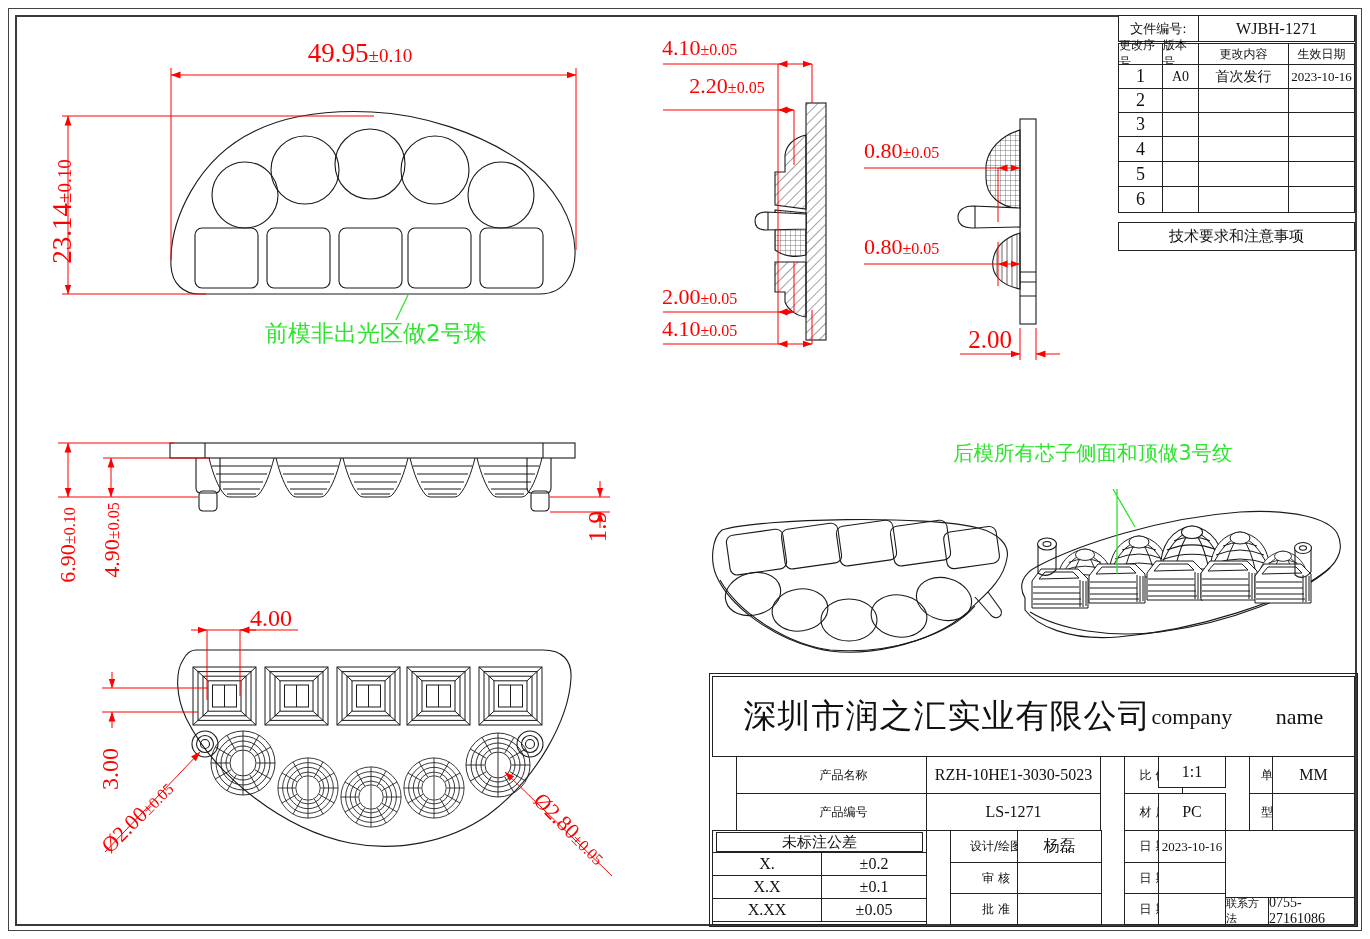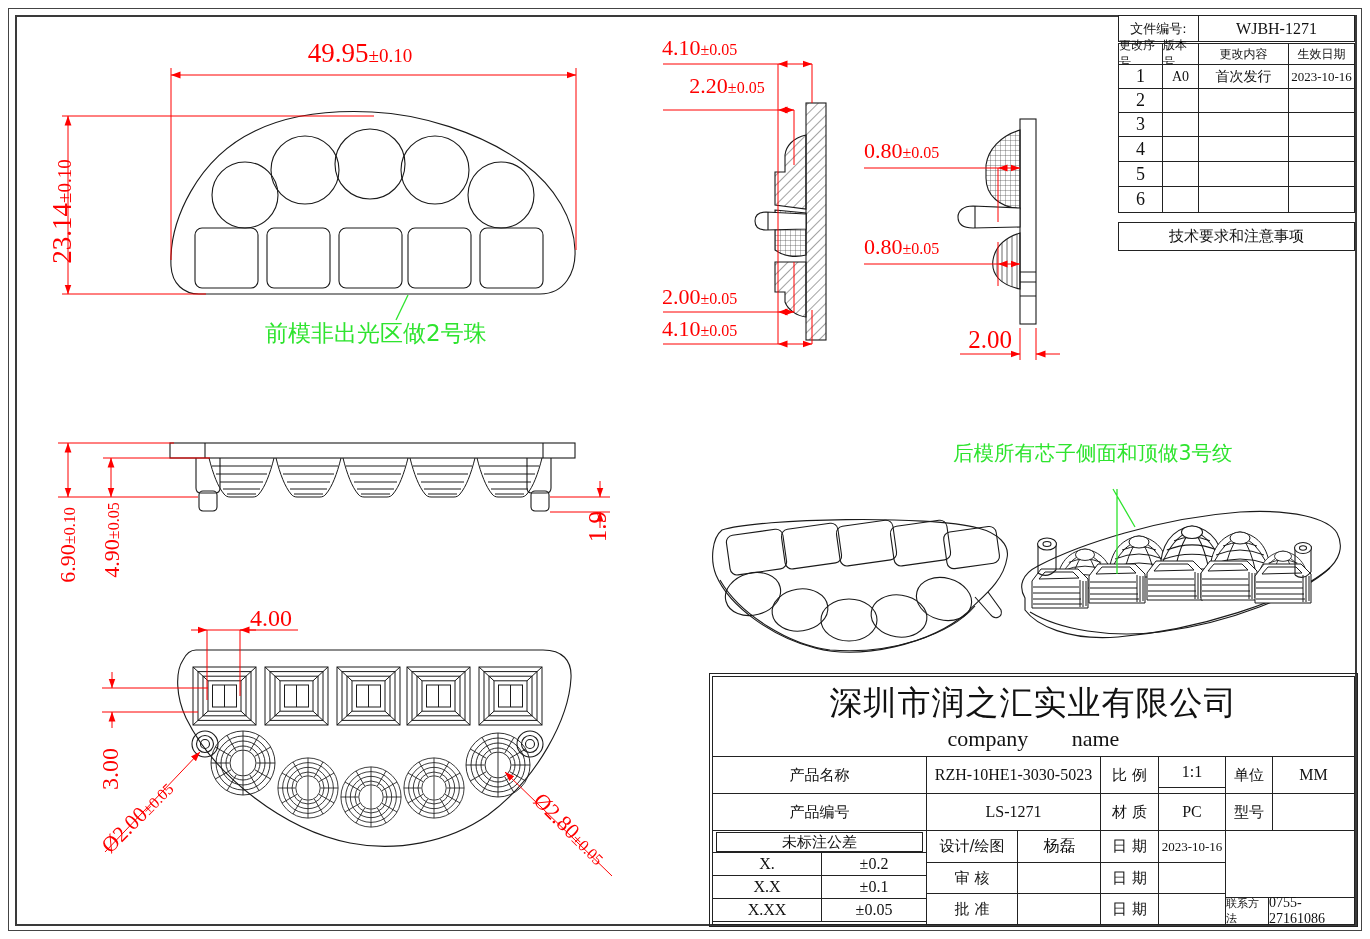--- a/index.html
+++ b/index.html
@@ -14,21 +14,21 @@
         align-items:center;justify-content:center;background:#fff;}
   
   .rev-hdr{font-size:12px;}
   .rev-num{font-size:18px;font-family:"Liberation Serif",serif;}
   .rev-val{font-size:14px;}
   .serif{font-family:"Liberation Serif",serif;}
   
   #notes-body{padding:5px 7px;font-size:14.6px;line-height:17.6px;}
   .note-line{margin:0 0 1px 0;}
   
-  .tb-label{font-size:15px;}
+  .tb-label{font-size:12px;margin-left:24px;}
   .tb-label-sm{font-size:15px;}
   .tb-value{font-size:16px;font-family:"Liberation Serif",serif;}
   #company-name{font-size:33px;letter-spacing:1px;font-family:"DejaVu Serif","Liberation Serif",serif;}
   #company-sub{font-size:22px;font-family:"Liberation Serif",serif;word-spacing:38px;}
   
   .dim{position:absolute;color:#ff0000;font-family:"Liberation Serif",serif;white-space:nowrap;
        text-align:center;line-height:1;}
   .dim .v{font-size:22px;}
   .dim .tol{font-size:16px;}
   .dim.big .v{font-size:27px;}
@@ -339,21 +339,21 @@
 
   <div class="cell rev-num" style="left:1118px;top:186px;width:45px;height:27px;">6</div>
   <div class="cell" style="left:1162px;top:186px;width:37px;height:27px;"></div>
   <div class="cell" style="left:1198px;top:186px;width:91px;height:27px;"></div>
   <div class="cell" style="left:1288px;top:186px;width:67px;height:27px;"></div>
 
   <div class="cell" style="left:1118px;top:222px;width:237px;height:29px;font-size:15px;">技术要求和注意事项</div>
 
   <div class="abs" style="left:709px;top:673px;width:649px;height:254px;border:1px solid #222;box-sizing:border-box;"></div>
 
-  <div class="cell" style="left:712px;top:676px;width:643px;height:81px;flex-direction:column;">
+  <div class="cell" style="left:712px;top:676px;width:643px;height:81px;flex-direction:row;">
     <div id="company-name">深圳市润之汇实业有限公司</div>
     <div id="company-sub">company name</div>
   </div>
 
   <div class="cell tb-label" style="left:712px;top:756px;width:215px;height:38px;">产品名称</div>
   <div class="cell tb-value" style="left:926px;top:756px;width:175px;height:38px;">RZH-10HE1-3030-5023</div>
   <div class="cell tb-label" style="left:1100px;top:756px;width:59px;height:38px;">比 例</div>
   <div class="cell tb-value" style="left:1158px;top:756px;width:68px;height:32px;">1:1</div>
   <div class="cell tb-label" style="left:1225px;top:756px;width:48px;height:38px;">单位</div>
   <div class="cell tb-value" style="left:1272px;top:756px;width:83px;height:38px;">MM</div>

